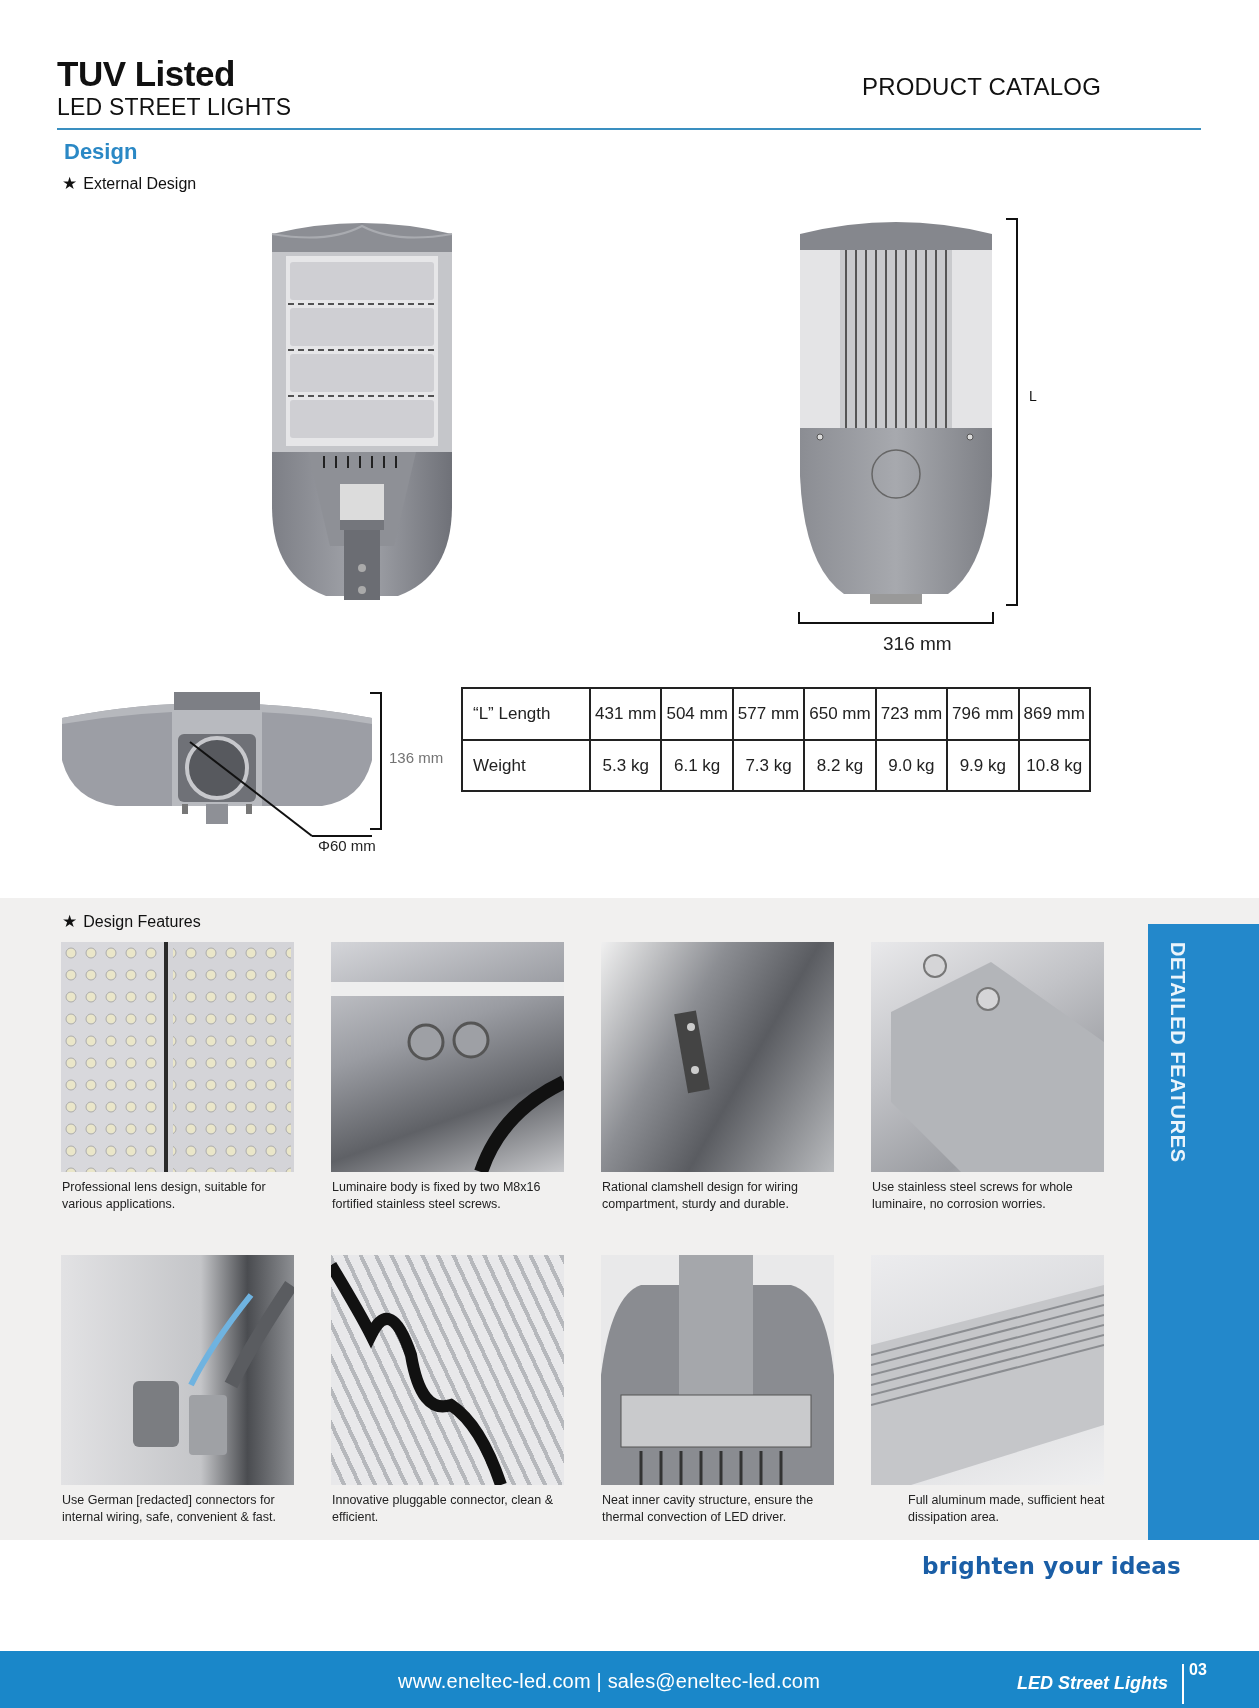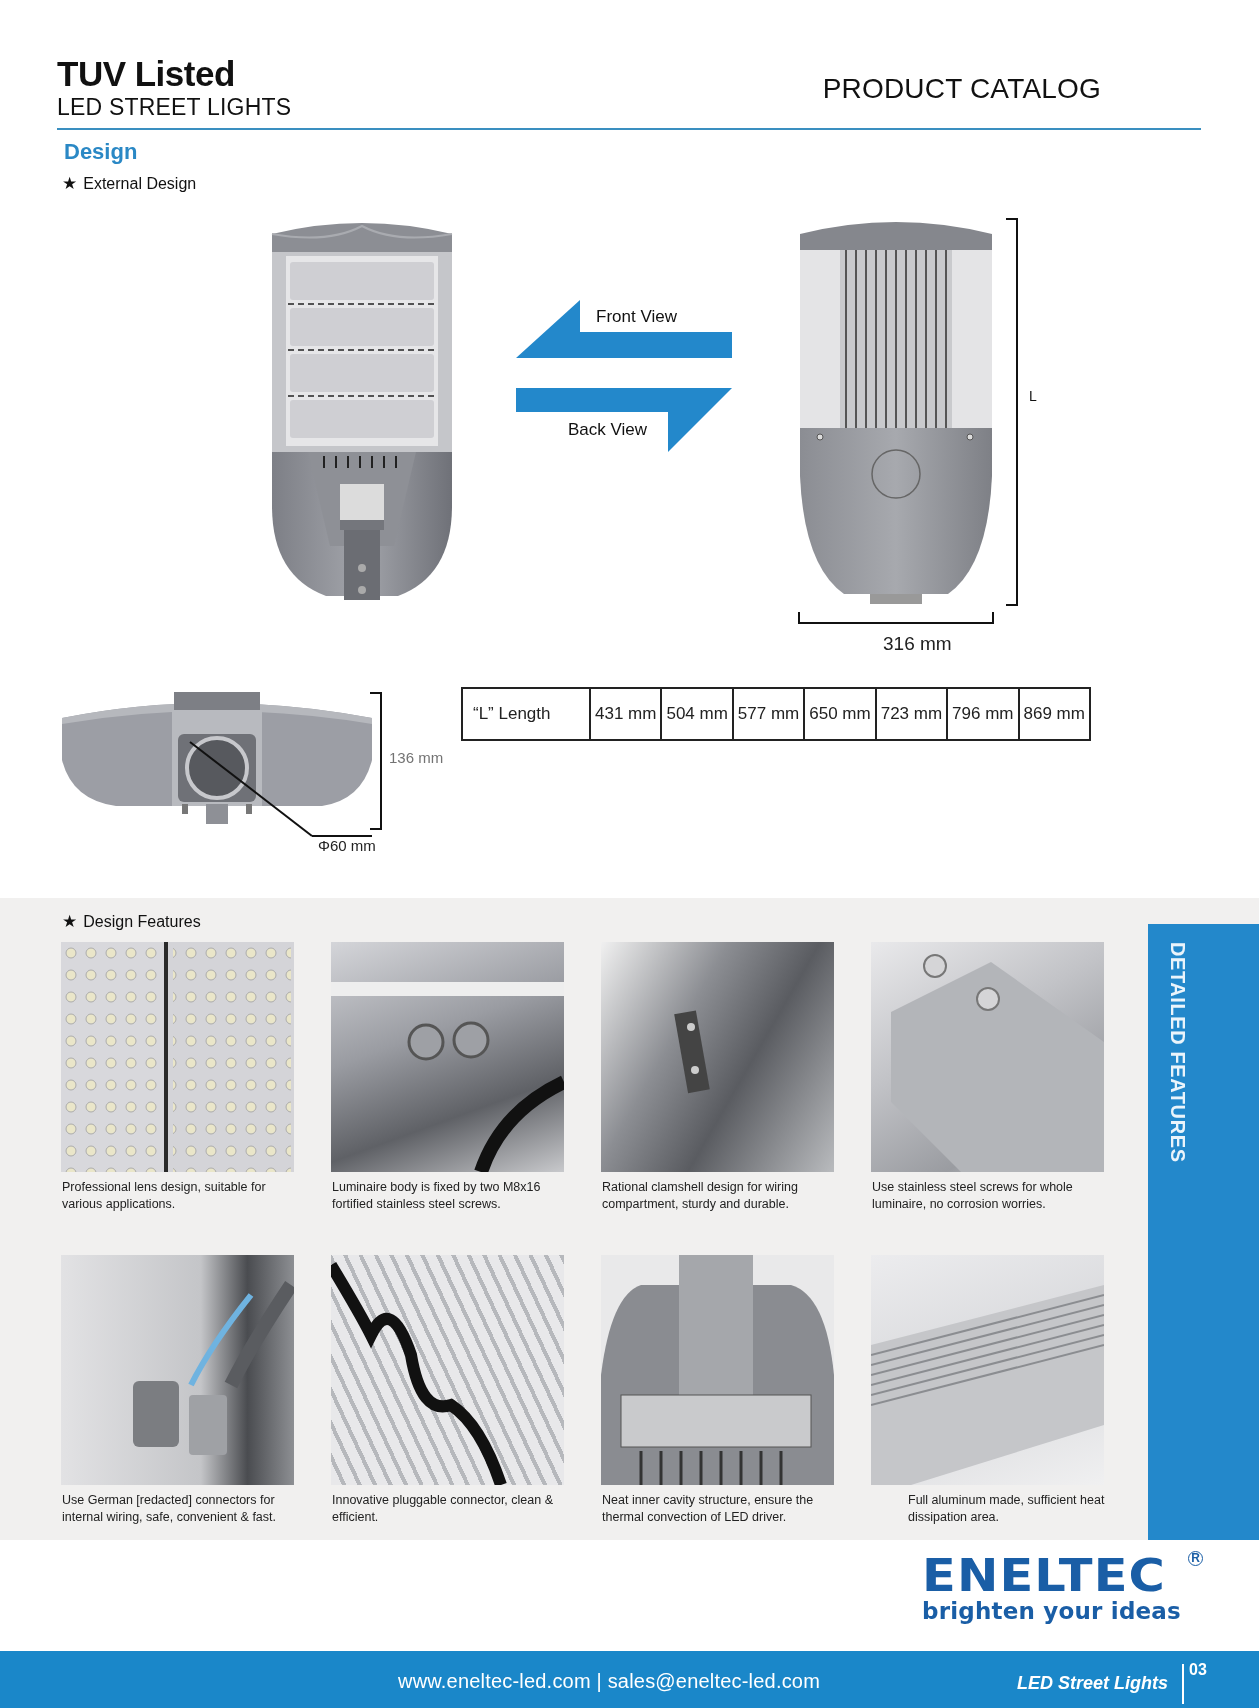--- a/index.html
+++ b/index.html
@@ -2,21 +2,21 @@
 <html><head>
 <meta charset="utf-8">
 <style>
 *{box-sizing:border-box;margin:0;padding:0}
 html,body{width:1259px;height:1708px;background:#fff;font-family:"Liberation Sans","DejaVu Sans",sans-serif;color:#111;overflow:hidden}
 .page{position:relative;width:1259px;height:1708px;background:#fff}
 .abs{position:absolute}
 
 .h-title{left:57px;top:56px;font-size:35px;font-weight:bold;letter-spacing:-0.5px;line-height:1}
 .h-sub{left:57px;top:96px;font-size:23px;line-height:1;letter-spacing:0.2px}
-.h-cat{right:158px;top:75px;font-size:28px;line-height:1;letter-spacing:0.2px}
+.h-cat{right:158px;top:75px;font-size:24px;line-height:1;letter-spacing:0.2px}
 .h-rule{left:57px;top:128px;width:1144px;height:2px;background:#3a8fc0}
 .sec{left:64px;top:141px;font-size:22px;font-weight:bold;color:#2a88c5;line-height:1}
 .sub-h{left:62px;top:175px;font-size:16px;line-height:1;display:flex;align-items:center;gap:6px}
 .star{font-size:17px}
 
 .lum-front{left:268px;top:216px;width:188px;height:390px}
 .lum-back{left:798px;top:216px;width:196px;height:390px}
 .arrows{left:516px;top:300px;width:222px;height:152px}
 .arrow-lbl{font-size:17px;line-height:1}
 .dim-L-line{left:1016px;top:218px;width:2px;height:388px;background:#111}
@@ -111,28 +111,20 @@
         <line x1="116" y1="240" x2="116" y2="252"></line>
         <line x1="128" y1="240" x2="128" y2="252"></line>
     </g>
     <rect x="72" y="268" width="44" height="36" fill="#dcdcdc"></rect>
     <rect x="72" y="304" width="44" height="10" fill="#74767c"></rect>
     <rect x="76" y="314" width="36" height="70" fill="#6b6d73"></rect>
     <circle cx="94" cy="352" r="4" fill="#aaa"></circle>
       <circle cx="94" cy="374" r="4" fill="#aaa"></circle>
   </svg>
 
-  <div class="abs arrows">
-    <svg width="222" height="152" viewBox="0 0 222 152" style="position:absolute;left:0;top:0">
-      <polygon points="0,58 64,0 64,32 216,32 216,58" fill="#2388cb"></polygon>
-      <polygon points="0,88 216,88 152,152 152,112 0,112" fill="#2388cb"></polygon>
-    </svg>
-    <div class="arrow-lbl" style="position:absolute;left:80px;top:8px">Front View</div>
-    <div class="arrow-lbl" style="position:absolute;left:52px;top:121px">Back View</div>
-  </div>
 
   <svg class="abs lum-back" viewBox="0 0 196 390">
     <defs>
       <linearGradient id="gback" x1="0" x2="1">
         <stop offset="0" stop-color="#8b8d93"></stop>
           <stop offset="0.5" stop-color="#a7a9ae"></stop>
           <stop offset="1" stop-color="#7e8086"></stop>
       </linearGradient>
     </defs>
     <path d="M2 18 Q98 -6 194 18 L194 34 L2 34 Z" fill="#85878d"></path>
@@ -192,20 +184,30 @@
     <tr class="r2">
       <td class="rowh">“L” Length</td>
       <td>431 mm</td>
       <td>504 mm</td>
       <td>577 mm</td>
       <td>650 mm</td>
       <td>723 mm</td>
       <td>796 mm</td>
       <td>869 mm</td>
     </tr>
+    <tr class="r3">
+      <td class="rowh">Weight</td>
+      <td>5.3 kg</td>
+      <td>6.1 kg</td>
+      <td>7.3 kg</td>
+      <td>8.2 kg</td>
+      <td>9.0 kg</td>
+      <td>9.9 kg</td>
+      <td>10.8 kg</td>
+    </tr>
   </tbody>
     </table>
 
   <div class="abs band"></div>
   <div class="abs feat-h">
     <span class="star">★</span>
     <span>Design Features</span>
   </div>
 
   <div class="photo" style="left:61px;top:942px;background:linear-gradient(90deg,#d8d8dc 0 44%,#2a2a2a 44% 46%,#d4d4d8 46% 100%)">
@@ -294,24 +296,20 @@
   <div class="cap" style="left:62px;top:1492px">Use German [redacted] connectors for internal wiring, safe, convenient &amp; fast.</div>
   <div class="cap" style="left:332px;top:1492px">Innovative pluggable connector, clean &amp; efficient.</div>
   <div class="cap" style="left:602px;top:1492px">Neat inner cavity structure, ensure the thermal convection of LED driver.</div>
   <div class="cap" style="left:908px;top:1492px">Full aluminum made, sufficient heat dissipation area.</div>
 
   <div class="abs side-tab">
     <div class="side-tab-txt">DETAILED FEATURES</div>
   </div>
 
   <div class="abs logo">
-    <div style="position:relative">
-      <div class="logo-main">ENELTEC</div>
-      <div class="logo-reg">R</div>
-    </div>
     <div class="logo-tag">brighten your ideas</div>
   </div>
 
   <div class="abs footer">
     <div class="foot-contact">www.eneltec-led.com | sales@eneltec-led.com</div>
     <div class="foot-prod">LED Street Lights</div>
     <div class="foot-div"></div>
     <div class="foot-num">03</div>
   </div>
 </div>

